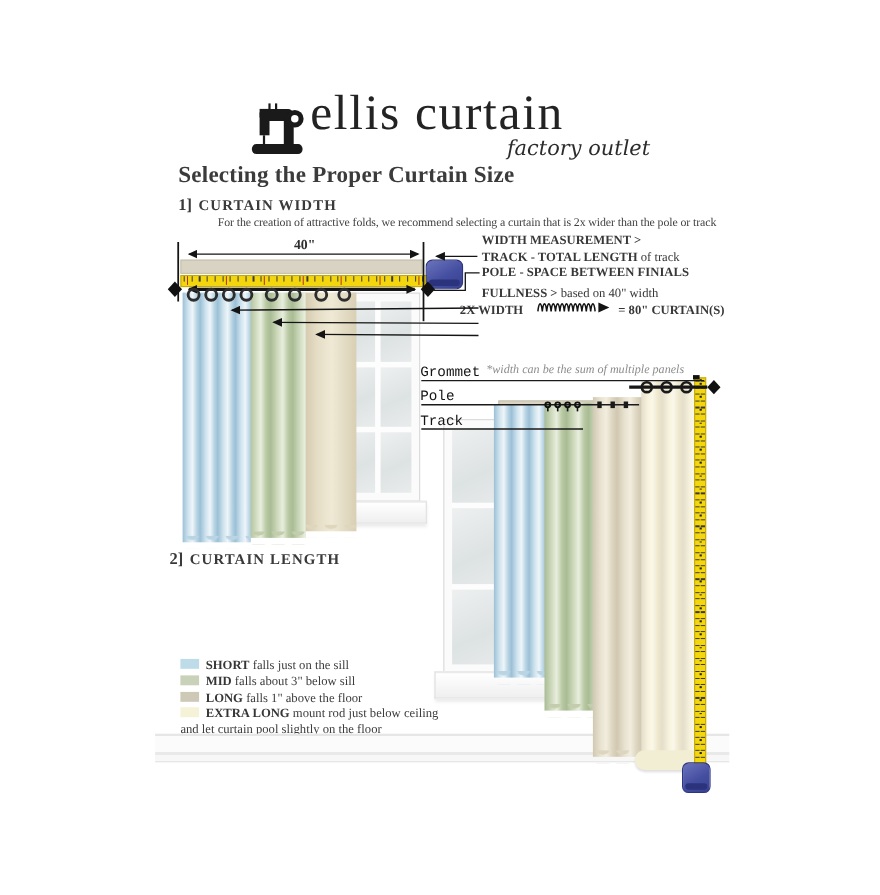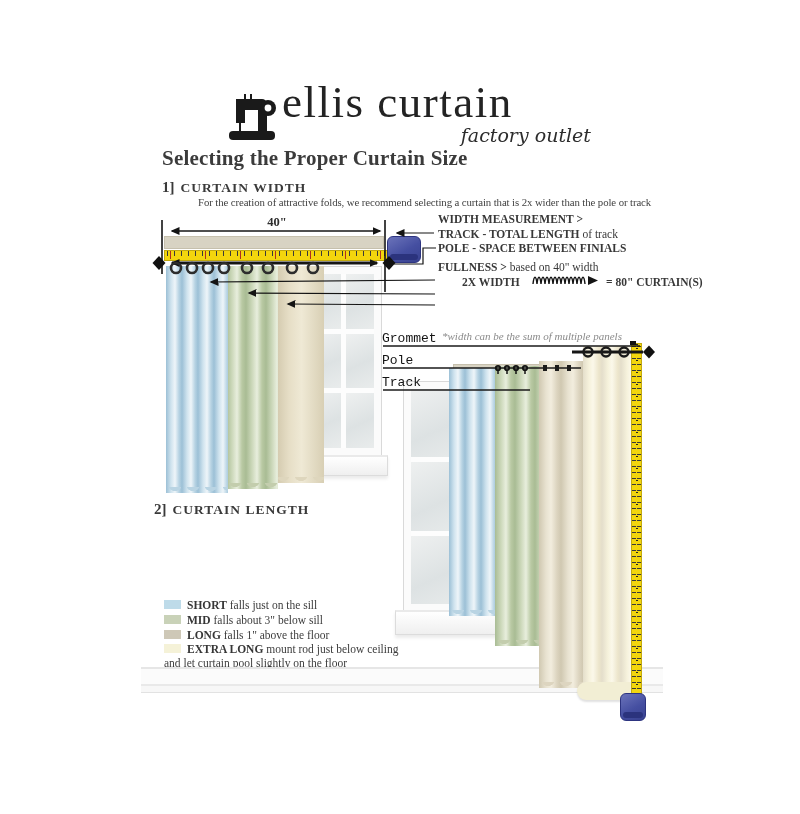--- a/index.html
+++ b/index.html
@@ -25,21 +25,21 @@
 
   
   .legend { position:absolute; left:158px; top:599px; list-style:none; }
   .legend li { max-width:238px; font-size:11.5px; line-height:13.2px; margin-bottom:1.6px; color:#3c3c3c; }
   .legend b { font-weight:bold; color:#363636; }
   .swatch { display:inline-block; width:17px; height:9px; margin-right:6px; background:#ccc; }
 
   
   .co { position:absolute; left:432px; font-size:11.5px; font-weight:bold; color:#383838; white-space:nowrap; }
   .co .rg { font-weight:normal; }
-  .frow { position:absolute; left:456px; height:13px; display:flex; align-items:center; white-space:nowrap; }
+  .frow { position:absolute; left:412px; height:13px; display:flex; align-items:center; white-space:nowrap; }
   .frow .flabel { width:70px; flex:none; font-size:11.5px; font-weight:bold; color:#383838; }
   .frow .wave { width:74px; flex:none; }
   .frow .fresult { font-size:11.5px; font-weight:bold; color:#383838; }
   .fnote { position:absolute; left:436px; top:330px; font-style:italic; font-size:11px; color:#8b8b8b; }
 
   
   .window { position:absolute; background:#fbfbfb; border:1px solid #d9d9d9; padding:7px; z-index:1; }
   .panes { width:100%; height:100%; display:grid; grid-template-columns:1fr 1fr; grid-template-rows:1fr 1fr 1fr; gap:5px; background:#fdfdfd; }
   .panes i { display:block; background:linear-gradient(155deg,#eef0f0 0%,#dde2e3 55%,#e9ecec 100%); }
   .sill { position:absolute; background:linear-gradient(#ffffff,#efefef); border:1px solid #dcdcdc; border-top:2px solid #eaeaea; box-shadow:0 3px 3px rgba(0,0,0,0.08); z-index:2; }

